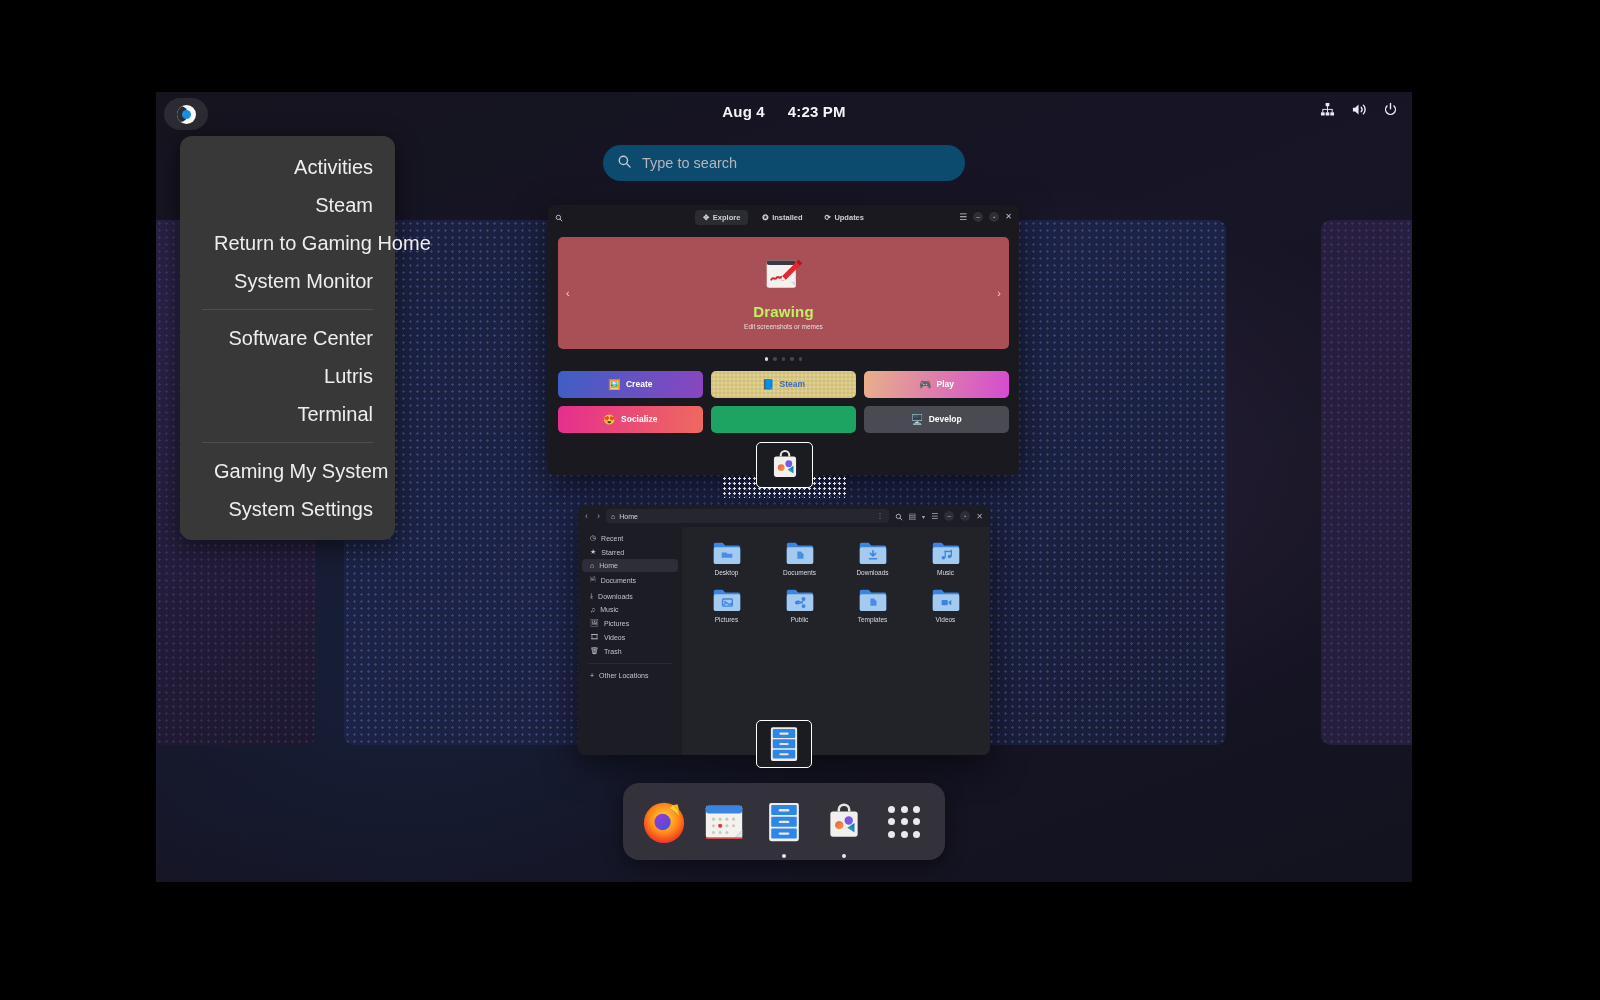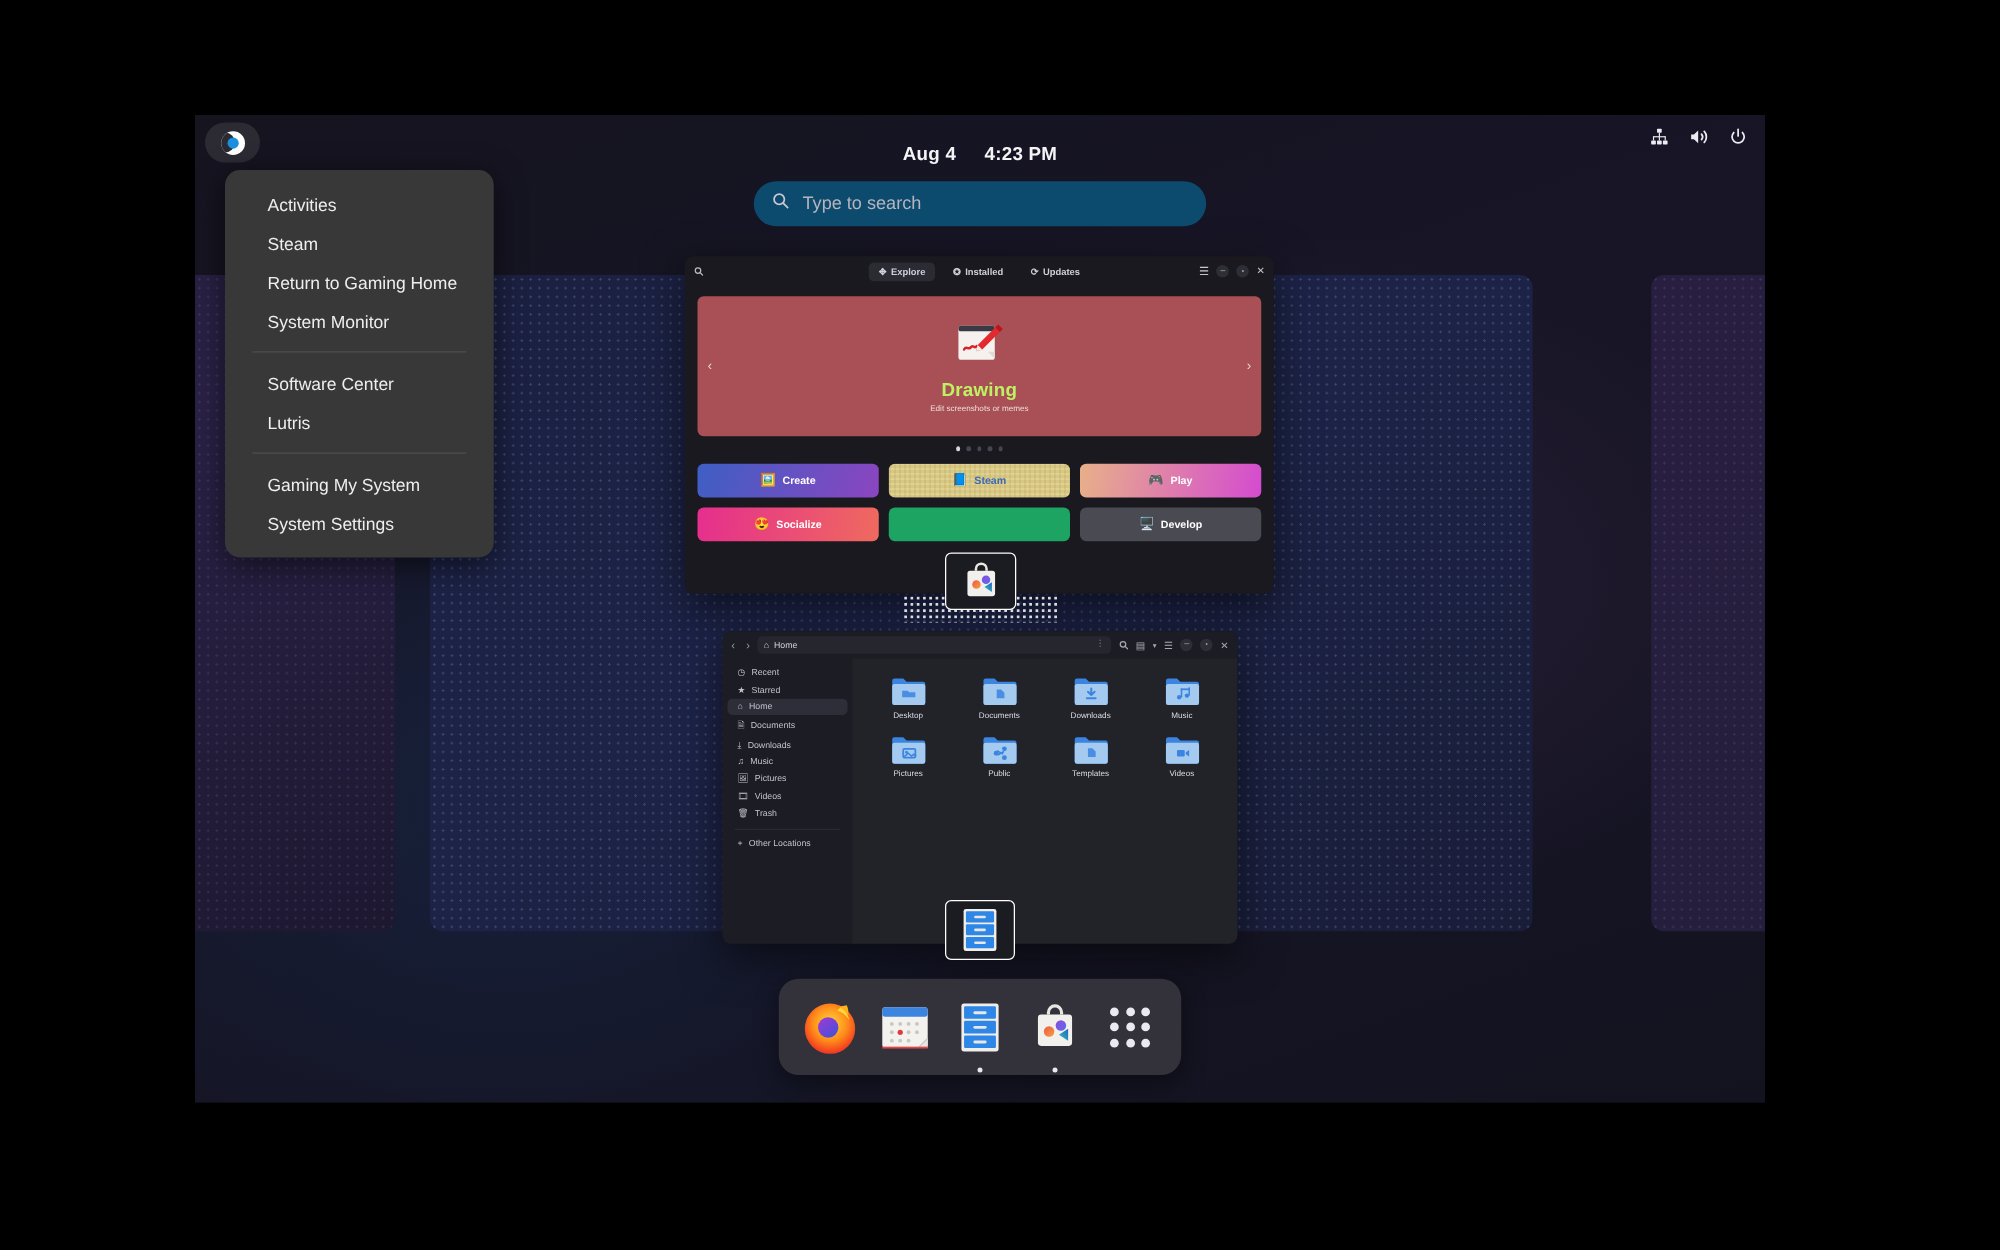--- a/index.html
+++ b/index.html
@@ -67,21 +67,20 @@
   }
   .logo-circ::before {
     content:''; position:absolute; left:5.5px; top:5px;
     width: 9px; height: 9px; border-radius:50%;
     background:#1a8fe0; z-index:2;
   }
   .clock {
     position:absolute; left:0; right:0; top:11px;
     text-align:center; color:#f4f4f6; font-size:15px; font-weight:bold;
     letter-spacing:.2px;
-    margin-top:12px;
   }
   .clock .sep { display:inline-block; width: 14px; }
   .sys-icons {
     position:absolute; right: 14px; top: 10px;
     display:flex; align-items:center; gap: 16px;
   }
   .sys-icons svg { display:block; }
 
   
   .searchbar {
@@ -94,21 +93,21 @@
 
   
   .appmenu {
     position:absolute; left: 24px; top: 44px;
     width: 215px; background:#383838; border-radius: 12px;
     padding: 12px 0; z-index: 60;
     box-shadow: 0 6px 24px rgba(0,0,0,.55);
   }
   .mi {
     padding: 7.5px 22px 7.5px 34px;
-    color:#eeeeee; font-size:14px; white-space:nowrap;
+    color:#eeeeee; font-size:20px; white-space:nowrap;text-align:right;
   }
   .msep { height:1px; background:#4e4e4e; margin: 9px 22px; }
 
   
   .sc-win {
     position:absolute; left: 392px; top: 113px;
     width: 471px; height: 270px; background:#19191f; border-radius: 7px;
     overflow:hidden; box-shadow: 0 10px 34px rgba(0,0,0,.55);
     z-index: 20;
   }
@@ -277,20 +276,21 @@
   </div>
 
   <div class="appmenu">
     <div class="mi">Activities</div>
     <div class="mi">Steam</div>
     <div class="mi">Return to Gaming Home</div>
     <div class="mi">System Monitor</div>
     <div class="msep"></div>
     <div class="mi">Software Center</div>
     <div class="mi">Lutris</div>
+    <div class="mi">Terminal</div>
     <div class="msep"></div>
     <div class="mi">Gaming My System</div>
     <div class="mi">System Settings</div>
   </div>
 
   <div class="sc-win">
     <div class="sc-head">
       <span>
         <svg width="8" height="8" viewBox="0 0 16 16" fill="none" stroke="#b9b9c4" stroke-width="2">
           <circle cx="6.8" cy="6.8" r="4.4"></circle>

